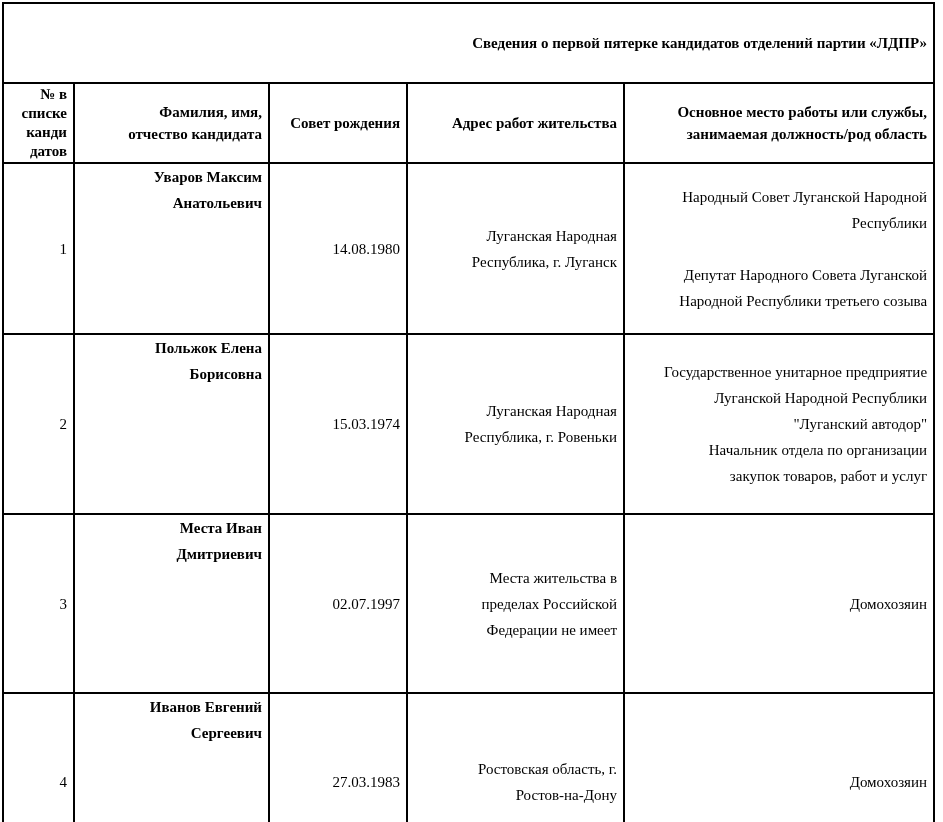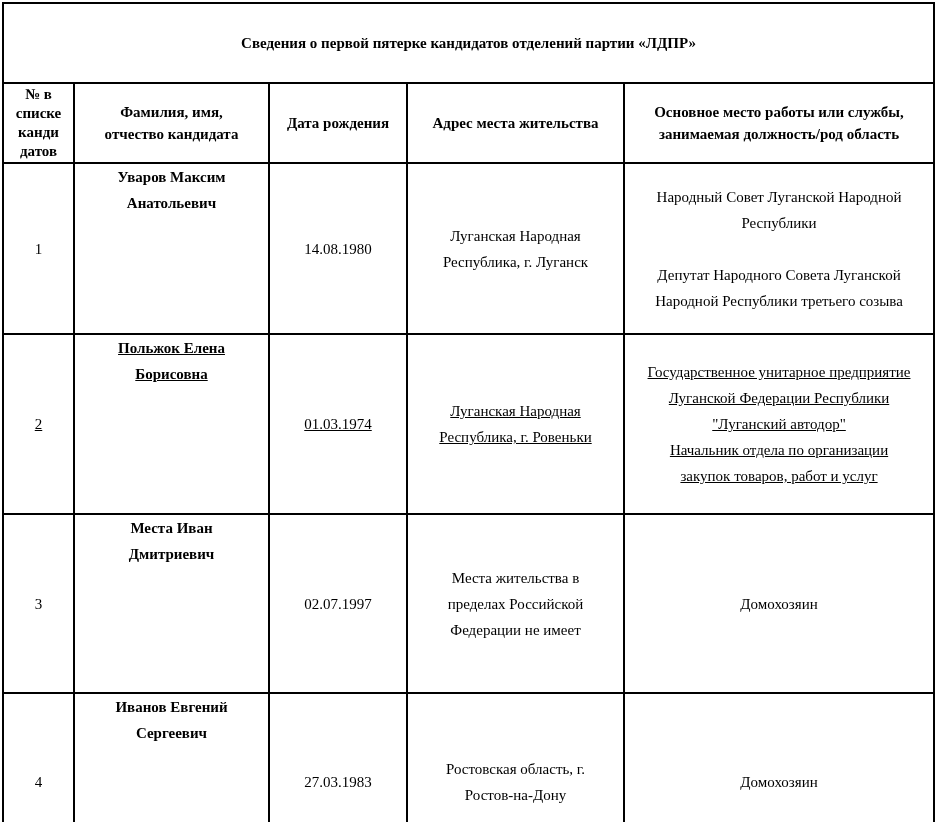--- a/index.html
+++ b/index.html
@@ -20,21 +20,21 @@
     position: absolute;
     left: 2px;
     top: 2px;
     width: 931px;
     border-collapse: collapse;
     table-layout: fixed;
   }
   .candidates td, .candidates th {
     border: 2px solid #000000;
     padding: 0 6px;
-    text-align: center;
+    text-align: right;
     white-space: pre-line;
     font-size: 15px;
     line-height: 26px;
     overflow: hidden;
   }
   .title-cell {
     height: 22px;
     font-weight: bold;
     font-size: 17px;
     line-height: 20px;
@@ -42,21 +42,21 @@
     white-space: normal;
   }
   .candidates thead th {
     height: 78px;
     font-weight: bold;
     vertical-align: middle;
     line-height: 22px;
   }
   .candidates thead th.h-num { line-height: 19px; font-size: 15px; }
   tr.r1 td { height: 169px; }
-  tr.r2 td { height: 178px; text-decoration: underline; }
+  tr.r2 td { height: 178px; }
   tr.r3 td { height: 177px; }
   tr.r4 td { height: 176px; }
   .c-num  { vertical-align: middle; }
   .c-name { vertical-align: top; font-weight: bold; padding-top: 10px; }
   .c-dob  { vertical-align: middle; padding-bottom: 38px; margin-left: 12px; }
   .c-addr { vertical-align: middle; padding-bottom: 28px; line-height: 27px; }
   .c-work { vertical-align: middle; }
 </style>
 </head>
 <body>
@@ -74,22 +74,22 @@
       <tr>
         <th class="title-cell" colspan="5">Сведения о первой пятерке кандидатов отделений партии «ЛДПР»</th>
       </tr>
       <tr>
         <th class="h-num">№ в
 списке
 канди
 датов</th>
         <th>Фамилия, имя,
 отчество кандидата</th>
-        <th>Дата рождения</th>
-        <th>Адрес места жительства</th>
+        <th>Совет рождения</th>
+        <th>Адрес работ жительства</th>
         <th>Основное место работы или службы,
 занимаемая должность/род область</th>
       </tr>
     </thead>
     <tbody>
       <tr class="r1">
         <td class="c-num">1</td>
         <td class="c-name">Уваров Максим
 Анатольевич</td>
         <td class="c-dob">14.08.1980</td>
@@ -98,25 +98,25 @@
         <td class="c-work">Народный Совет Луганской Народной
 Республики
 
 Депутат Народного Совета Луганской
 Народной Республики третьего созыва</td>
       </tr>
       <tr class="r2">
         <td class="c-num">2</td>
         <td class="c-name">Польжок Елена
 Борисовна</td>
-        <td class="c-dob">01.03.1974</td>
+        <td class="c-dob">15.03.1974</td>
         <td class="c-addr">Луганская Народная
 Республика, г. Ровеньки</td>
         <td class="c-work">Государственное унитарное предприятие
-Луганской Федерации Республики
+Луганской Народной Республики
 "Луганский автодор"
 Начальник отдела по организации
 закупок товаров, работ и услуг</td>
       </tr>
       <tr class="r3">
         <td class="c-num">3</td>
         <td class="c-name">Места Иван
 Дмитриевич</td>
         <td class="c-dob">02.07.1997</td>
         <td class="c-addr">Места жительства в

